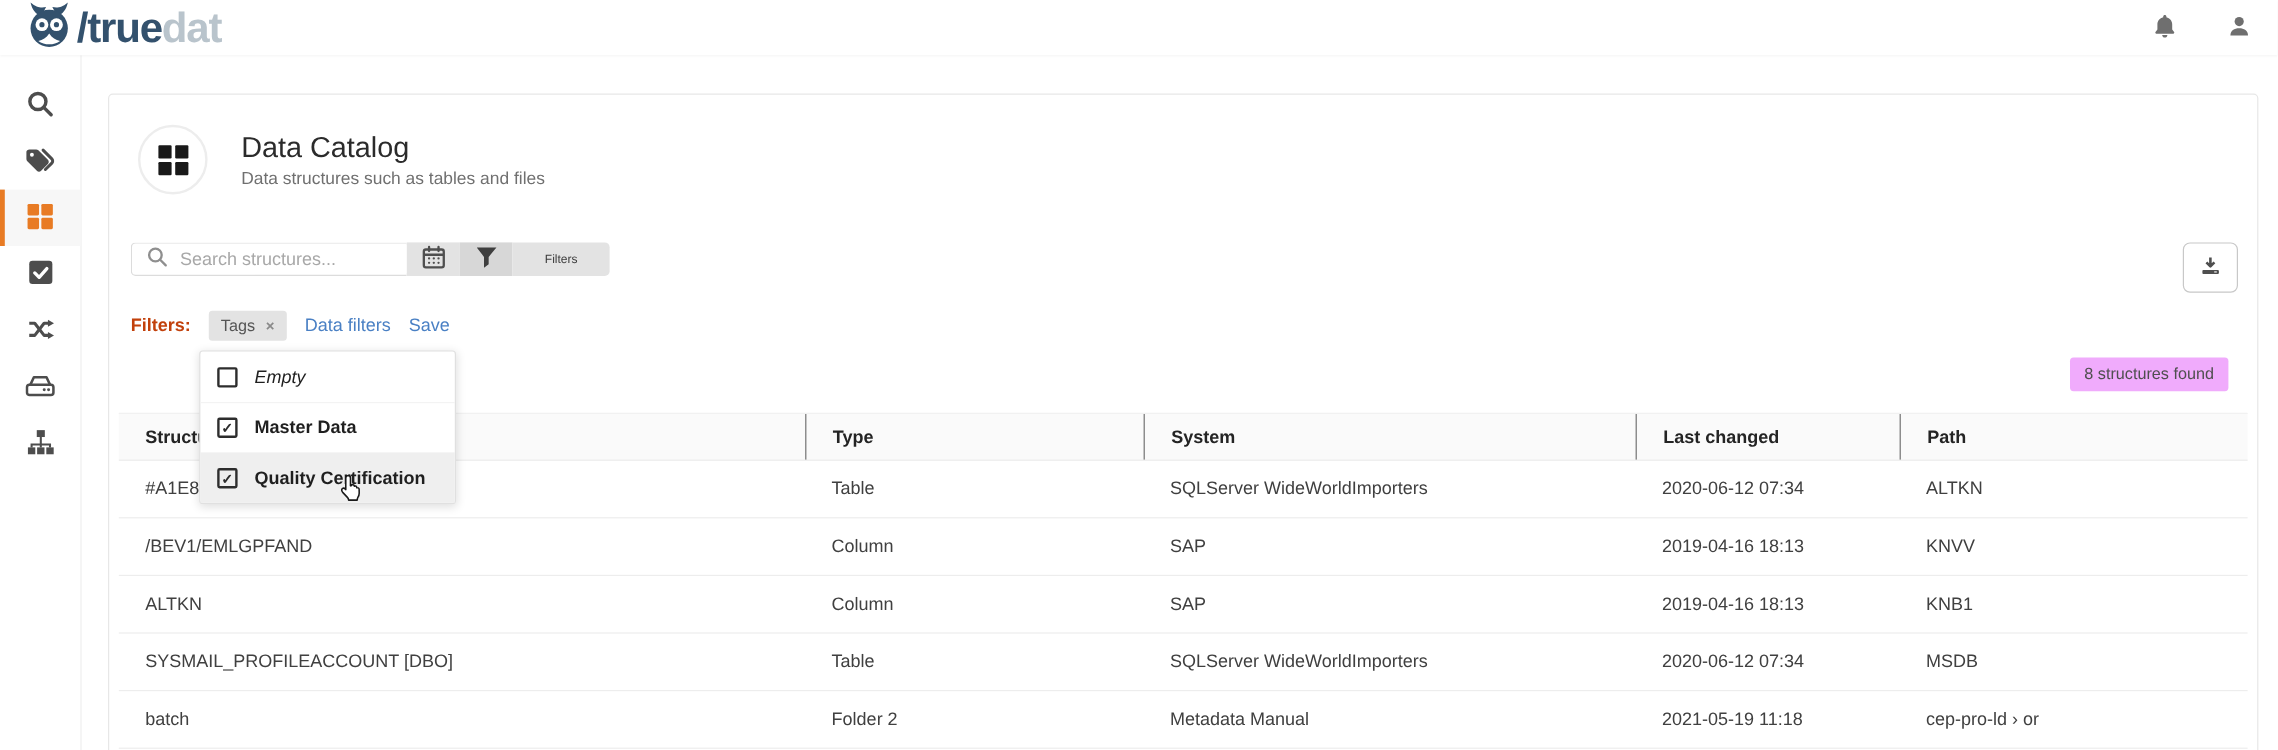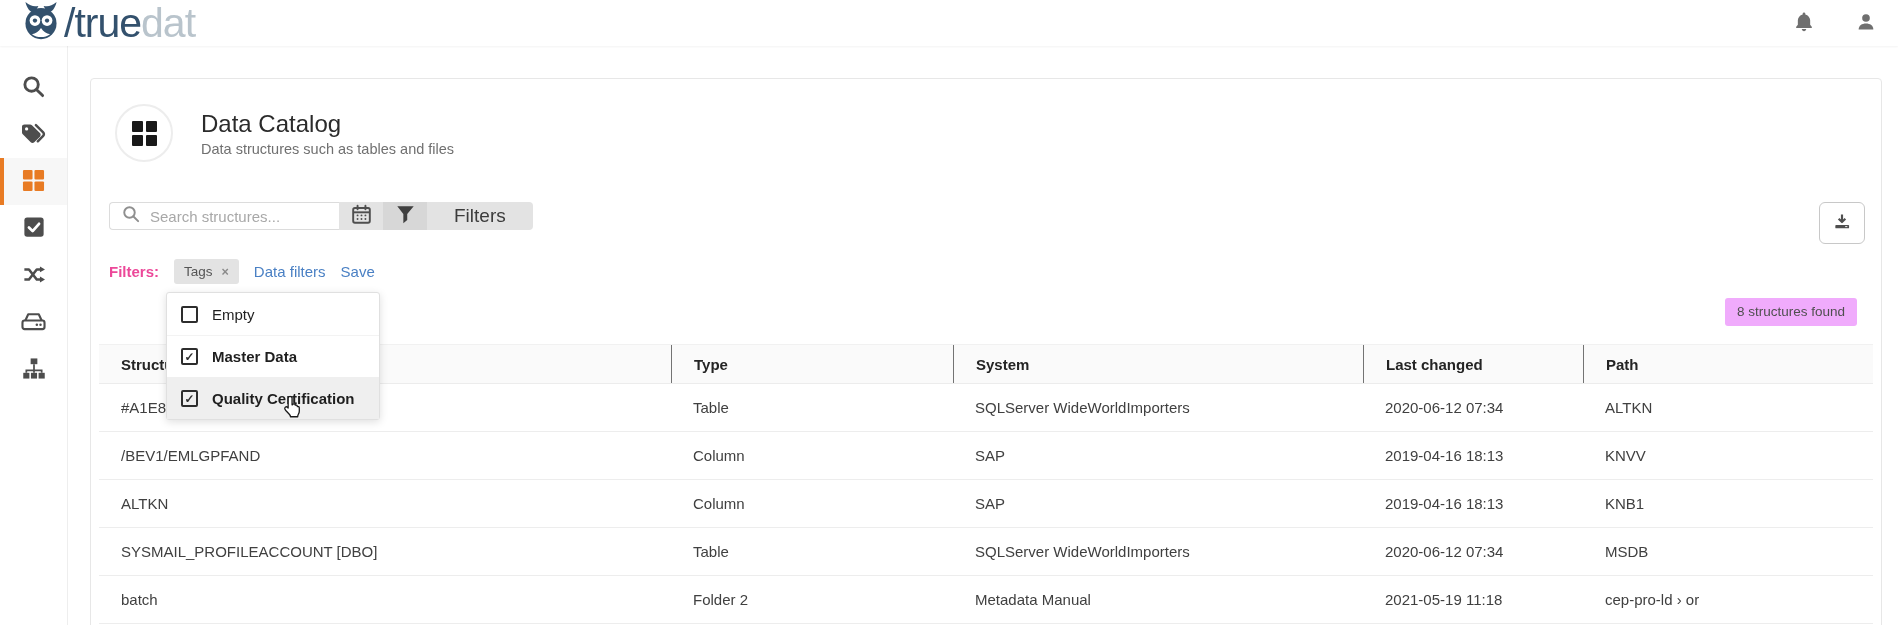--- a/index.html
+++ b/index.html
@@ -4,21 +4,21 @@
 <style>
   * { box-sizing: border-box; margin: 0; padding: 0; }
   html,body { width:1898px; height:625px; overflow:hidden; background:#fff;
     font-family:"Liberation Sans", sans-serif; color:#2f2f2f; }
 
   
   .topbar { height:46px; display:flex; align-items:center; justify-content:space-between;
     padding:0 14px 0 22px; background:#fff; position:relative; z-index:20;
     box-shadow:0 1px 2px rgba(0,0,0,.05); }
   .logo { display:flex; align-items:center; gap:4px; cursor:pointer; }
-  .wordmark { font-size:41px; font-weight:normal; letter-spacing:-1px; line-height:1; }
+  .wordmark { font-size:35px; font-weight:bold; letter-spacing:-1px; line-height:1; }
   .wm1 { color:#33516d; }
   .wm2 { color:#b9c4cc; }
   .topbar-icons { display:flex; align-items:center; gap:42px; padding-right:8px; }
   .icon-btn { background:none; border:none; cursor:pointer; display:flex; align-items:center; }
 
   
   .layout { display:flex; height:579px; }
   .sidebar { width:68px; padding-top:18px; border-right:1px solid #eeeeee; background:#fff; flex:none; }
   .side-item { width:100%; height:47px; display:flex; align-items:center; justify-content:center;
     background:none; border:none; border-left:4px solid transparent; padding-right:4px; cursor:pointer; }
@@ -41,29 +41,29 @@
   .toolbar { display:flex; justify-content:space-between; align-items:flex-start; margin:40px 16px 0 18px; }
   .search-group { display:flex; align-items:stretch; height:28px; }
   .search-box { width:230px; border:1px solid #dcdcdc; border-right:none; border-radius:4px 0 0 4px;
     display:flex; align-items:center; gap:10px; padding:0 12px; background:#fff; }
   .search-box input { border:none; outline:none; width:100%; font-size:15px; color:#444;
     font-family:"Liberation Sans", sans-serif; background:transparent; }
   .search-box input::placeholder { color:#a8a8a8; }
   .tool-btn { width:44px; border:none; background:#e3e3e3; display:flex; align-items:center;
     justify-content:center; cursor:pointer; }
   .tool-btn.darker { background:#d7d7d7; }
-  .filters-btn { border:none; background:#e3e3e3; padding:0 27px; font-size:19px; color:#3c3c3c;
+  .filters-btn { border:none; background:#e3e3e3; padding:0 27px; font-size:10px; color:#3c3c3c;
     display:flex; align-items:center; border-radius:0 4px 4px 0; cursor:pointer;
     font-family:"Liberation Sans", sans-serif; }
   .download-btn { width:46px; height:42px; border:1px solid #c8c8c8; border-radius:6px; background:#fff;
     display:flex; align-items:center; justify-content:center; cursor:pointer; }
 
   
   .filters-row { display:flex; align-items:center; gap:15px; margin:15px 0 0 18px; font-size:15px; }
-  .filters-label { font-weight:bold; color:#ec4899; }
+  .filters-label { font-weight:bold; color:#c2410c; }
   .chip { background:#e3e3e3; border-radius:3px; padding:5px 10px; font-size:13.5px; color:#555;
     display:flex; align-items:center; gap:9px; cursor:pointer; }
   .chip-x { color:#8a8a8a; font-weight:bold; font-size:12.5px; cursor:pointer; }
   .link { color:#4a80c4; cursor:pointer; text-decoration:none; }
 
   
   .results-row { display:flex; justify-content:flex-end; margin:14px 24px 0 0; height:28px; }
   .results-chip { background:#f0abfc; color:#4f4f4f; font-size:13.5px; padding:6px 12px; border-radius:3px; }
 
   
@@ -80,21 +80,21 @@
   
   .dropdown { position:absolute; left:75px; top:213px; width:214px; background:#fff;
     border:1px solid #e0e0e0; border-radius:3px; box-shadow:0 2px 8px rgba(0,0,0,.13); z-index:10; }
   .dd-item { height:42px; display:flex; align-items:center; gap:14px; padding:0 14px;
     font-size:15px; color:#1f1f1f; cursor:pointer; white-space:nowrap; }
   .dd-item + .dd-item { border-top:1px solid #f3f3f3; }
   .dd-item.hovered { background:#efefef; border-top-color:transparent; }
   .dd-item .cb { width:17px; height:17px; border:2px solid #2d2d2d; border-radius:2px; flex:none;
     display:flex; align-items:center; justify-content:center; font-size:12px; font-weight:bold;
     color:#2d2d2d; line-height:1; }
-  .dd-item .lbl.italic { font-weight:normal;text-align:center; }
+  .dd-item .lbl.italic { font-style:italic; font-weight:normal;text-align:center; }
   .dd-item .lbl { font-weight:bold; }
   .cursor-hand { position:absolute; left:115px; top:102px; z-index:12; }
 </style>
 </head>
 <body>
 
 <header class="topbar">
   <div class="logo">
     <span>
       <svg width="38" height="40" viewBox="0 0 44 46">

